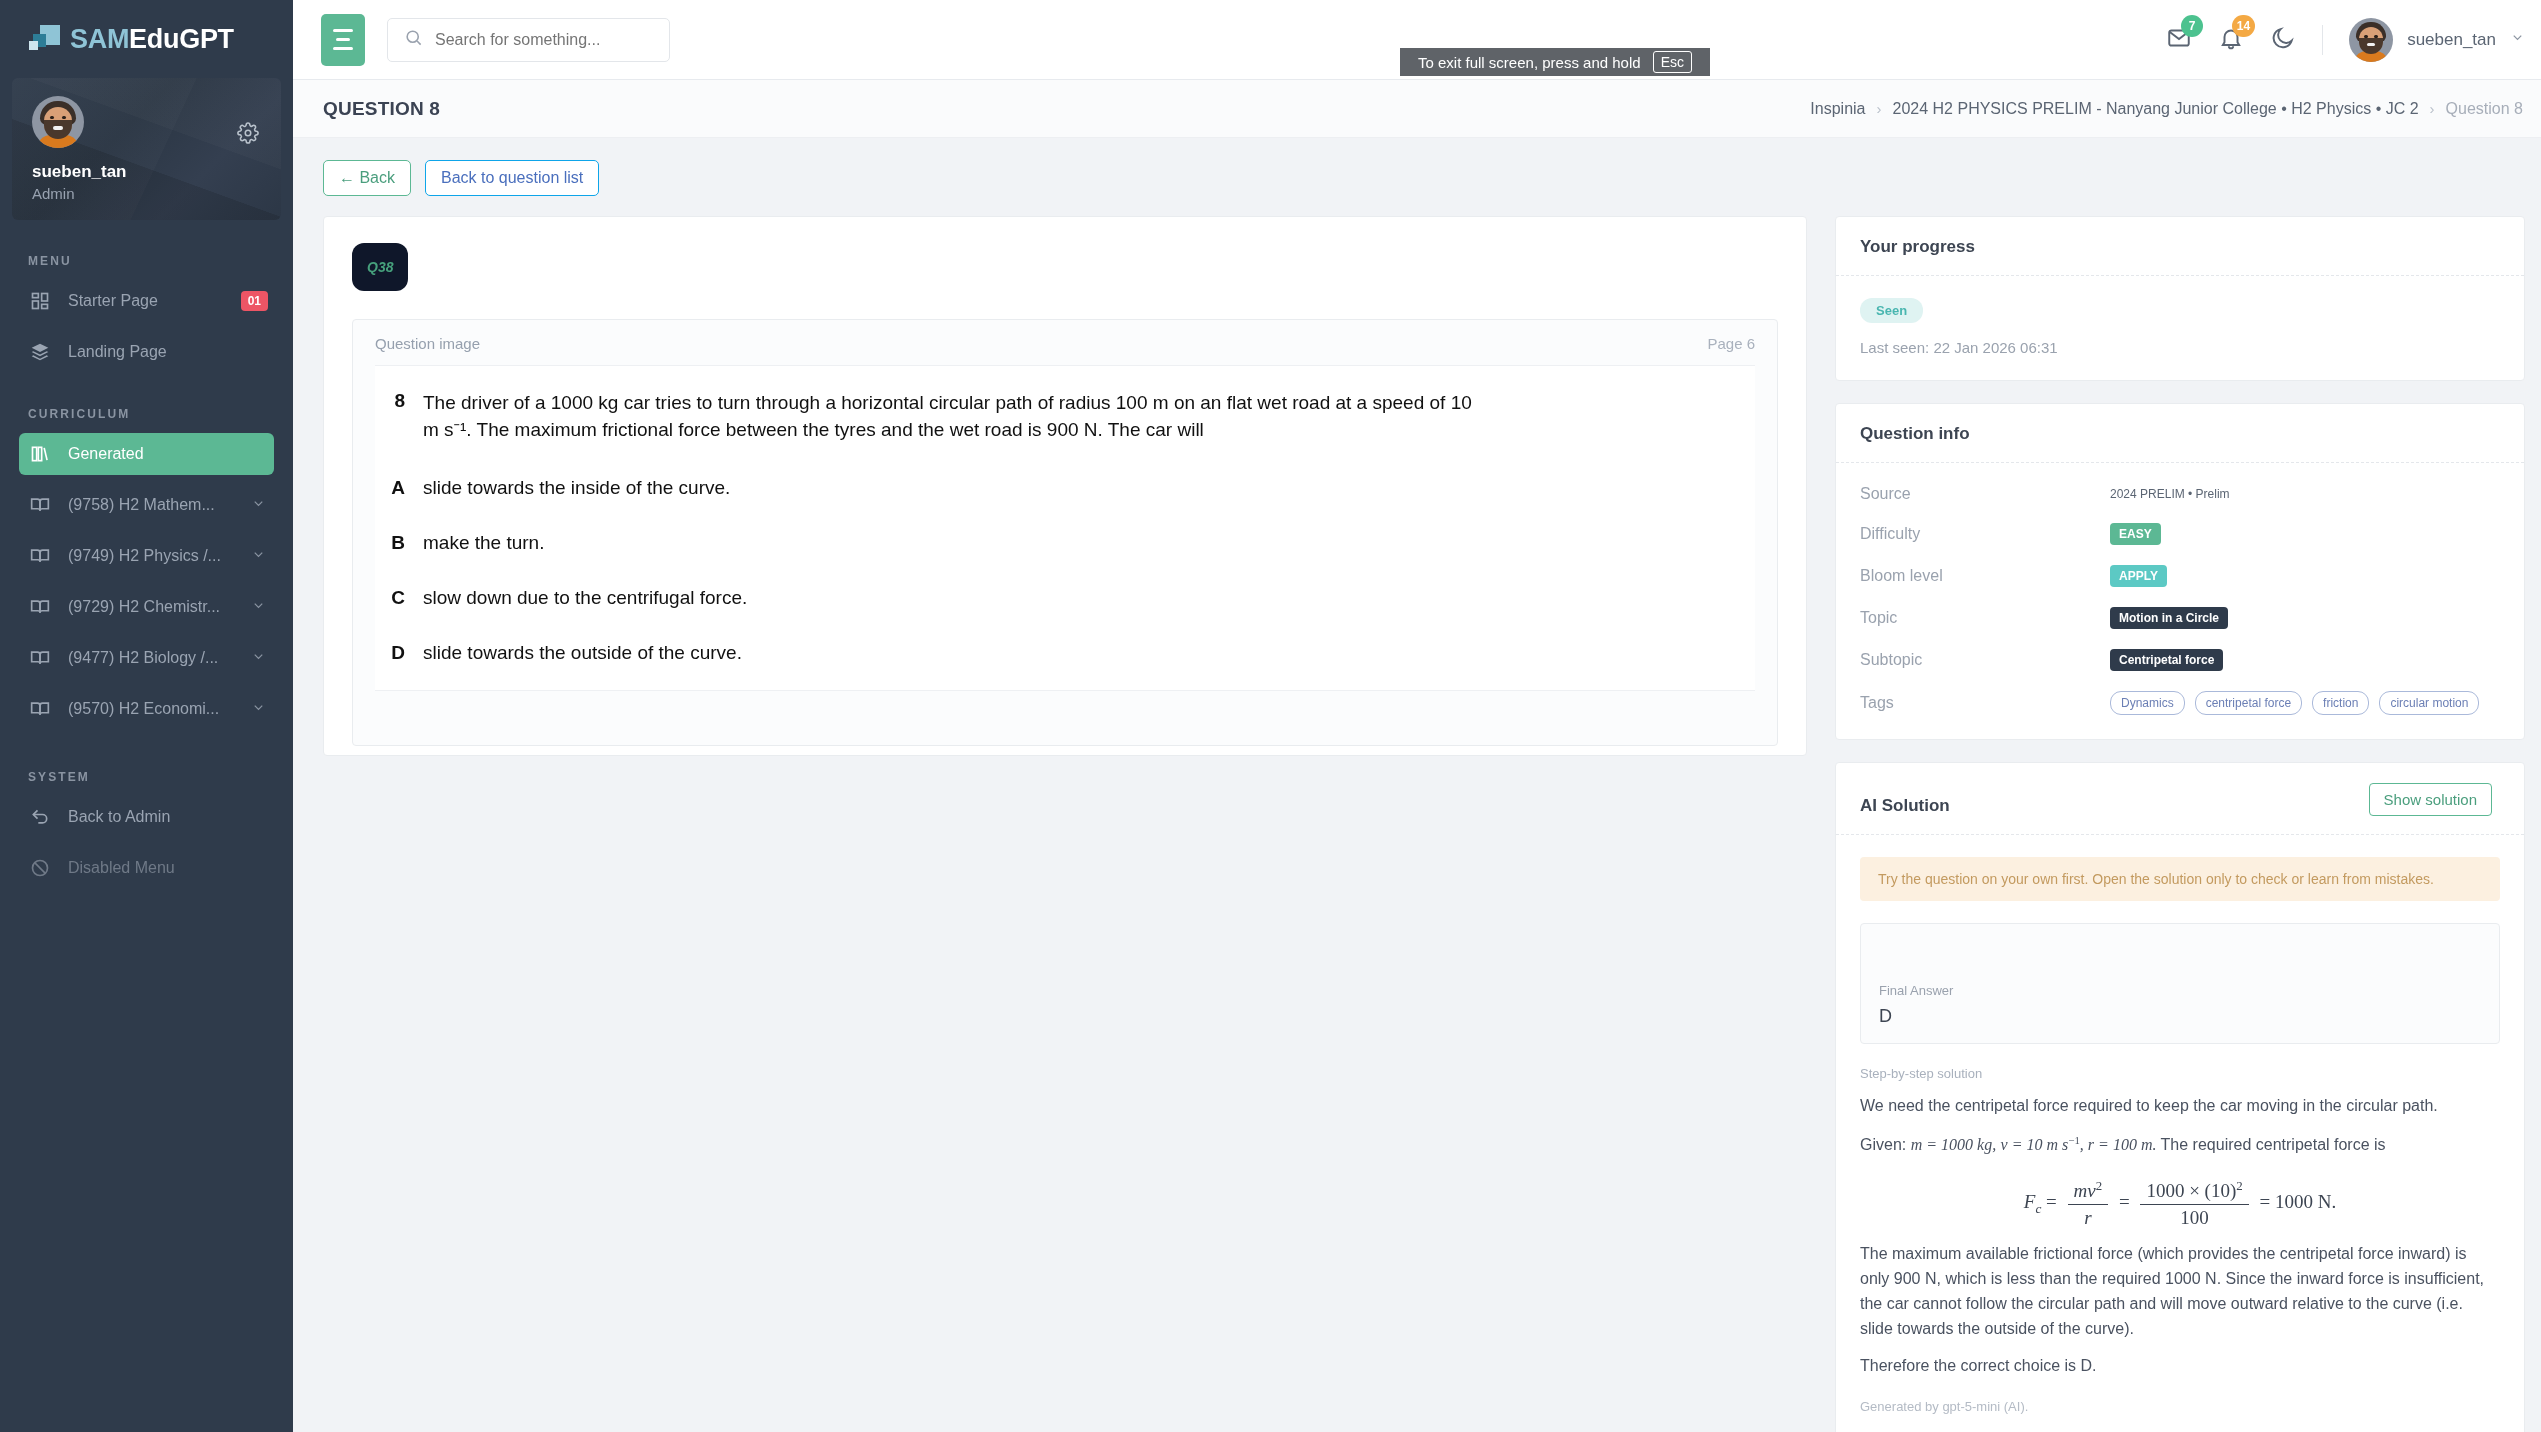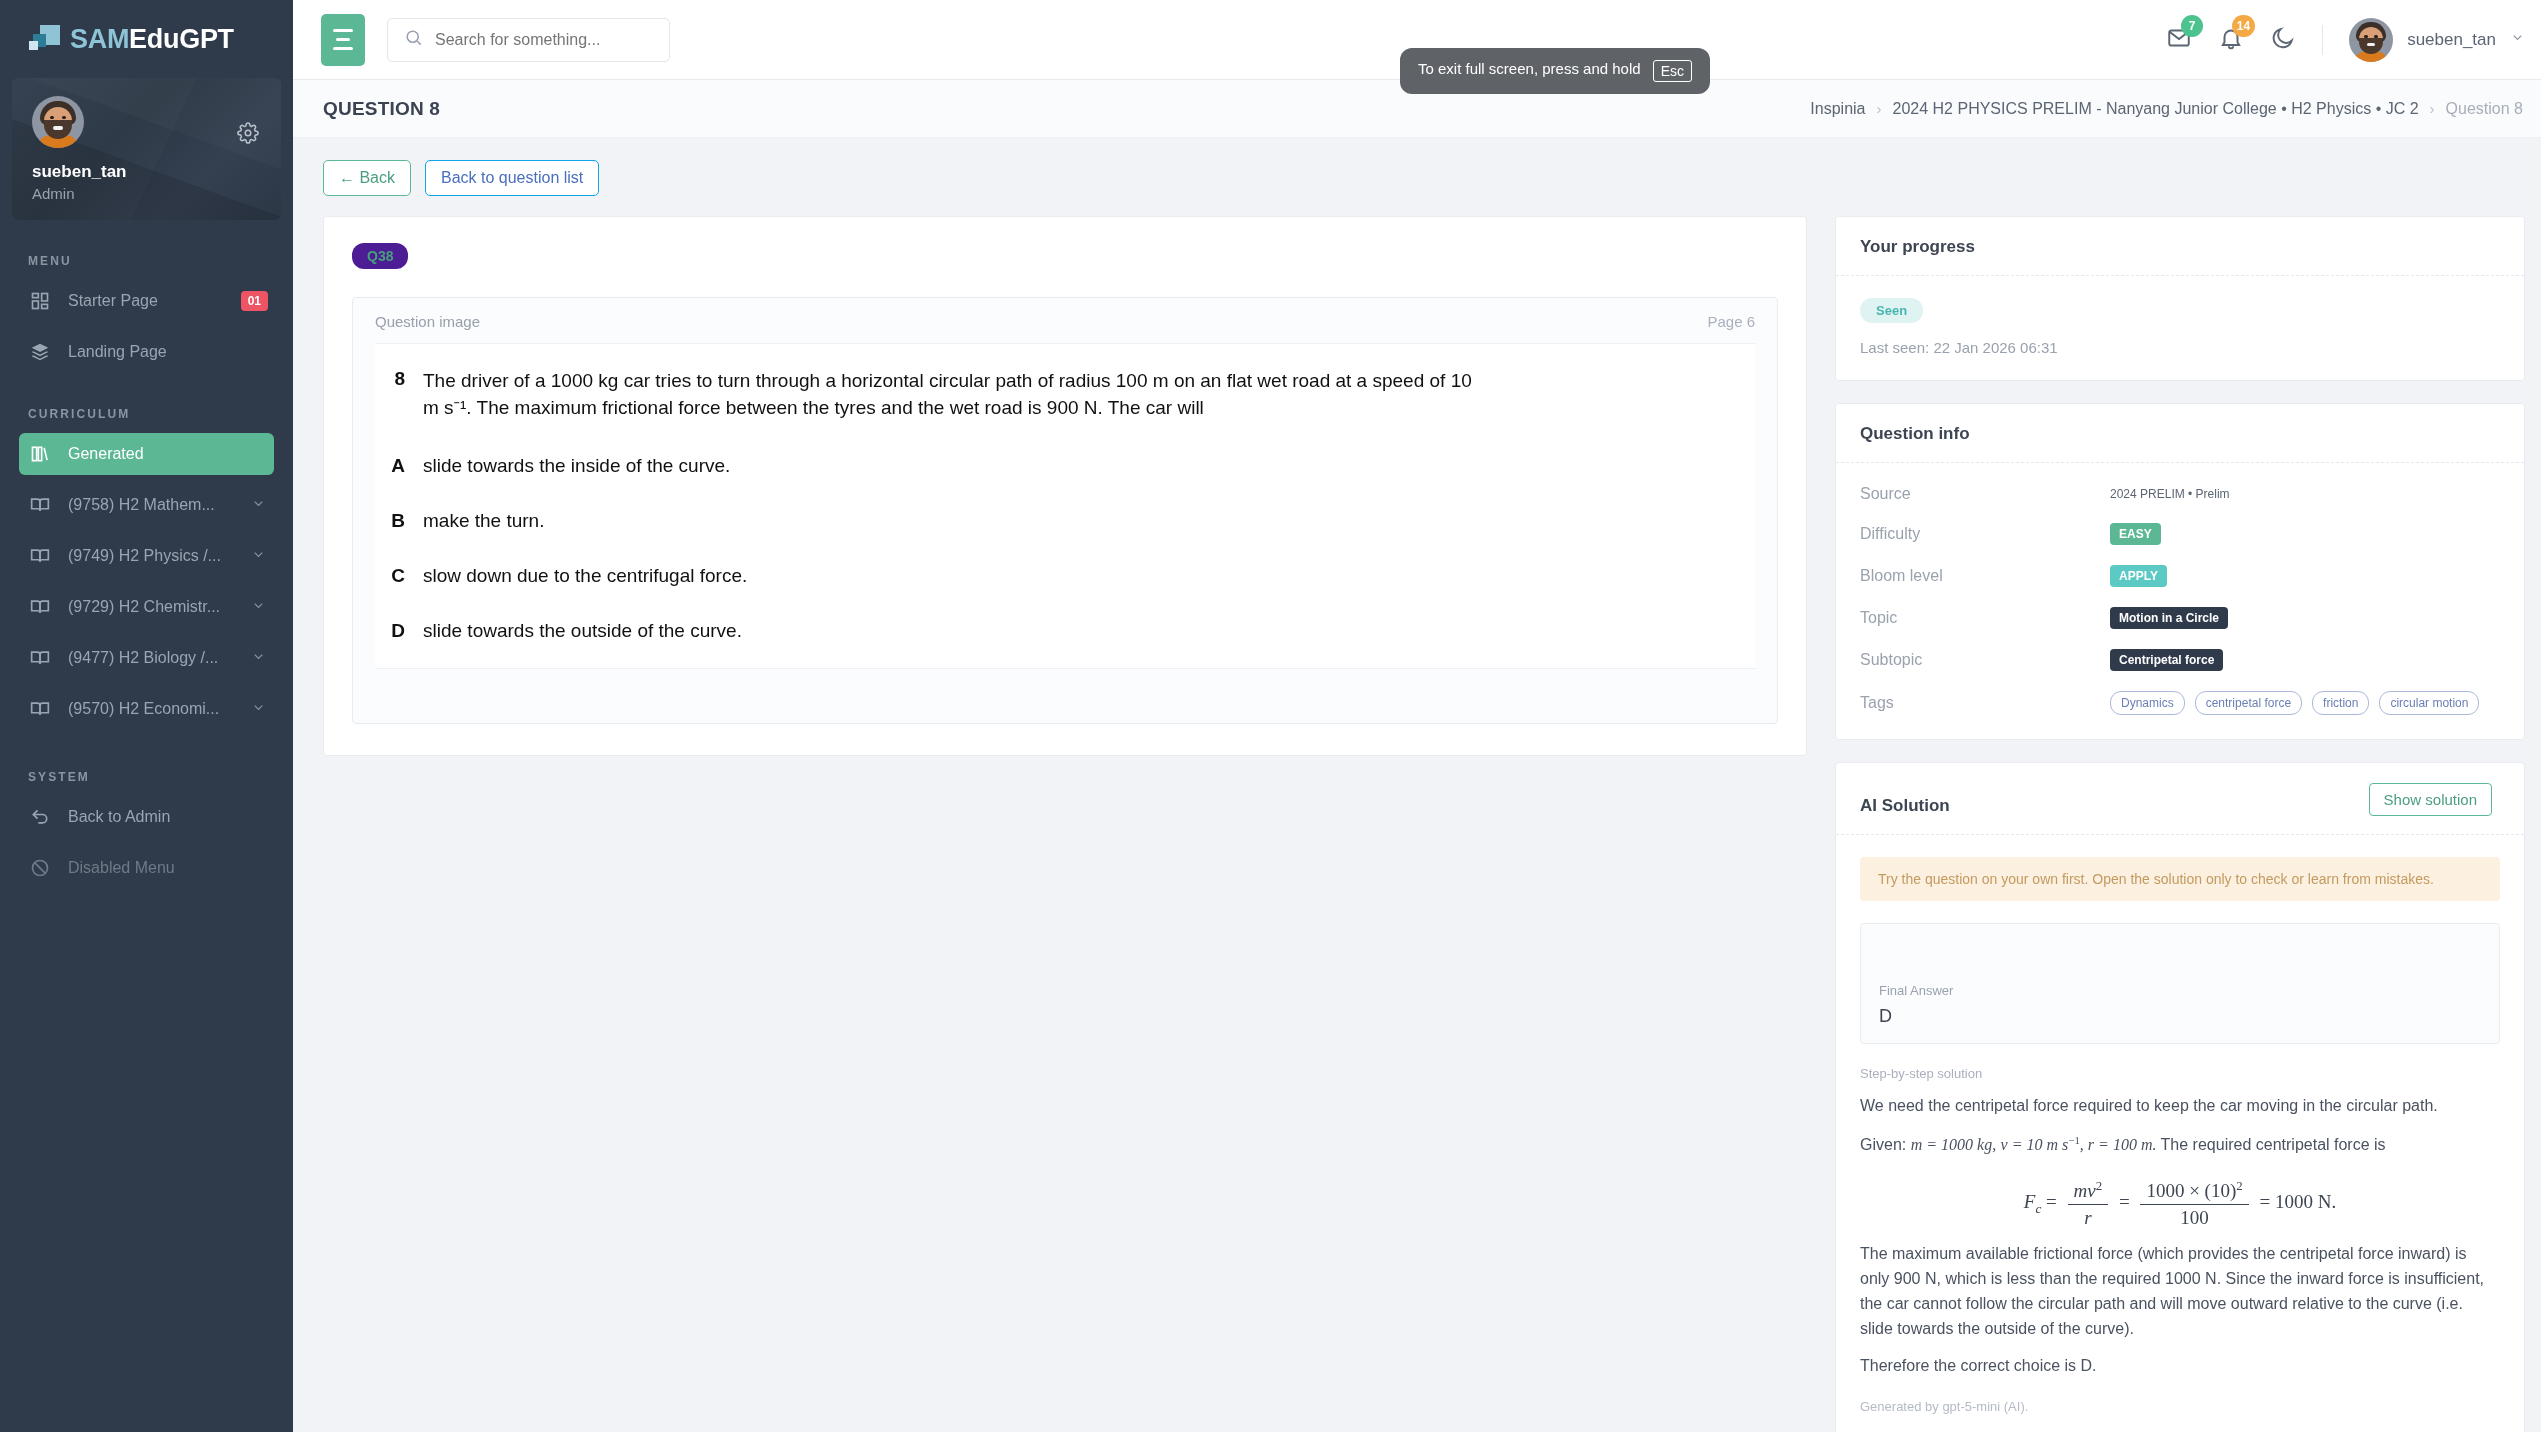--- a/index.html
+++ b/index.html
@@ -123,22 +123,22 @@
     display:flex; align-items:center; justify-content:center; padding:0 5px;
   }
   .badge-green { background:#4cc28f; }
   .badge-orange{ background:#f4a944; }
   .divider-v { width:1px; height:30px; background:#e3e6ea; }
   .user-chip { display:flex; align-items:center; gap:14px; cursor:pointer; }
   .user-chip .uname { font-size:17px; color:#5b6573; }
 
   .fs-toast {
     position:absolute; left:1107px; top:48px;
-    background:#5f6368; color:#fff; border-radius:12px;
-    padding:12px 18px; display:flex; align-items:flex-start; gap:12px;
+    background:#5f6368; color:#fff; border-radius:0;
+    padding:3px 18px; display:flex; align-items:center; gap:12px;
     font-size:15px; white-space:nowrap; z-index:50;
   }
   .fs-toast .esc { border:1.5px solid #fff; border-radius:3px; padding:2px 7px; font-size:14px; }
 
   .pagehead {
     height:58px; background:#fafbfc; display:flex; align-items:center;
     padding: 0 28px 0 30px; border-bottom:1px solid #edeff2;
   }
   .pagehead h1 { font-size:19px; font-weight:bold; color:#3b4353; letter-spacing:0.2px; }
   .breadcrumb { margin-left:auto; display:flex; align-items:center; gap:11px; font-size:16px; }
@@ -157,22 +157,22 @@
   .content {
     display:flex; gap:28px; padding: 20px 26px 0 30px; flex:1; min-height:0;
   }
 
   
   .qcard {
     width: 1484px; background:#ffffff; border:1px solid #e9ecef; border-radius:4px;
     height: 540px; padding: 26px 28px;
   }
   .qpill {
-    display:inline-block; background:#4c1d95; color:#46a07c;
-    font-size:14px; font-weight:bold; border-radius:12px; padding:5px 15px;
+    display:inline-block; background:#0f172a; color:#46a07c;
+    font-size:14px; font-weight:bold; border-radius:12px; padding:16px 15px;font-style:italic;
   }
   .qimage-wrap {
     margin-top:28px; border:1px solid #e9ecef; border-radius:4px; background:#fbfcfd;
   }
   .qimage-head {
     display:flex; align-items:center; padding: 15px 22px 13px 22px;
   }
   .qimage-head .lbl { color:#96a0ae; font-size:15px; }
   .qimage-head .pg { margin-left:auto; color:#a9b1bd; font-size:15px; }
   .qsheet {

